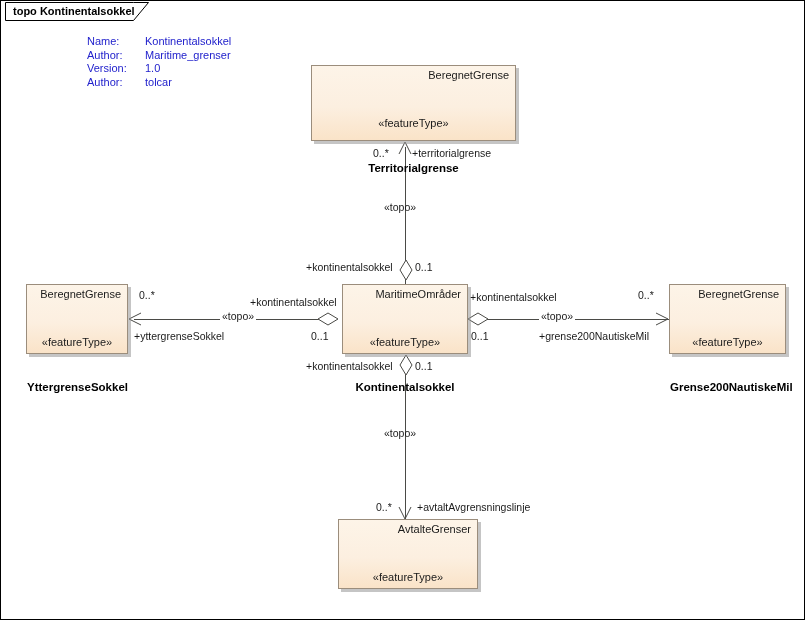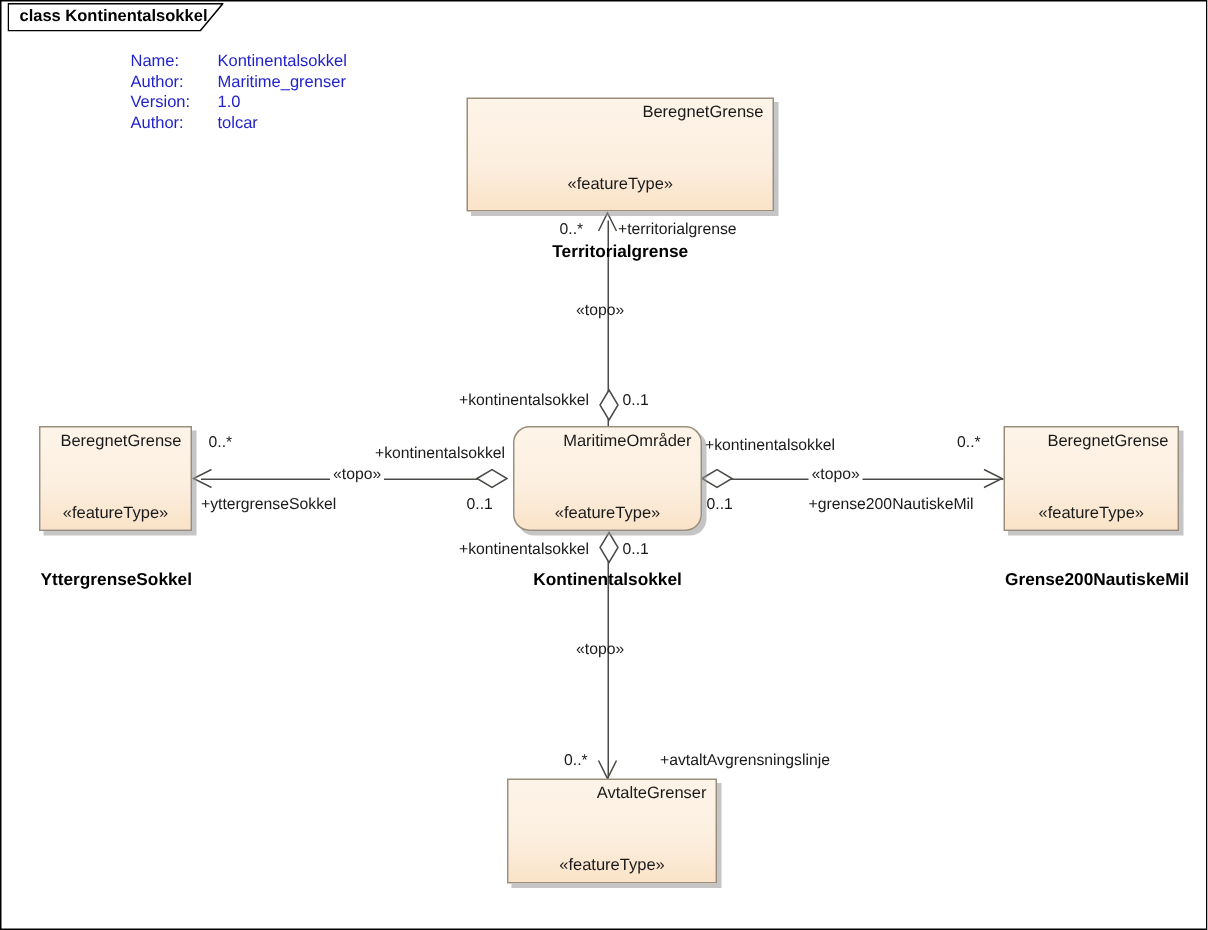--- a/index.html
+++ b/index.html
@@ -138,21 +138,21 @@
 </style>
 </head>
 <body>
 
 <div id="diagram-frame">
 
   <div id="title-tab">
     <svg class="tab-shape" width="144" height="19" viewBox="0 0 144 19">
       <path d="M0.5 18.5 L0.5 0.5 L128.5 0.5 L143.5 0.5 L128.5 18.5 Z" fill="#ffffff" stroke="#000000" stroke-width="1"></path>
     </svg>
-    <div class="tab-label">class Kontinentalsokkel</div>
+    <div class="tab-label">topo Kontinentalsokkel</div>
   </div>
 
   <div id="meta-block">
     <table>
       <tbody>
           <tr>
         <td class="meta-key">Name:</td>
         <td class="meta-val">Kontinentalsokkel</td>
       </tr>
       <tr>
@@ -214,39 +214,39 @@
   <svg class="marker" style="left:398px; top:353px;" width="14" height="22" viewBox="0 0 14 22">
     <polygon class="diamond" points="7,1 13,11 7,21 1,11"></polygon>
   </svg>
   <svg class="marker" style="left:396px; top:505px;" width="18" height="14" viewBox="0 0 18 14">
     <polyline points="2,1 8,13 14,1"></polyline>
   </svg>
   <div class="conn-label" style="left:305px; top:359px;">+kontinentalsokkel</div>
   <div class="conn-label" style="left:414px; top:359px;">0..1</div>
   <div class="conn-label stereo" style="left:383px; top:426px;">«topo»</div>
   <div class="conn-label" style="left:375px; top:500px;">0..*</div>
-  <div class="conn-label" style="left:439px; top:500px;">+avtaltAvgrensningslinje</div>
+  <div class="conn-label" style="left:416px; top:500px;">+avtaltAvgrensningslinje</div>
 
   <div class="uml-class" style="left:310px; top:64px; width:205px; height:76px;">
     <div class="pkg-name">BeregnetGrense</div>
     <div class="class-body">
       <div class="stereotype">«featureType»</div>
       <div class="class-name">Territorialgrense</div>
     </div>
   </div>
 
   <div class="uml-class" style="left:25px; top:283px; width:102px; height:70px;">
     <div class="pkg-name">BeregnetGrense</div>
     <div class="class-body">
       <div class="stereotype">«featureType»</div>
       <div class="class-name">YttergrenseSokkel</div>
     </div>
   </div>
 
-  <div class="uml-class" style="left:341px; top:283px; width:126px; height:70px;border-radius:11px;">
+  <div class="uml-class" style="left:341px; top:283px; width:126px; height:70px;">
     <div class="pkg-name">MaritimeOmråder</div>
     <div class="class-body">
       <div class="stereotype">«featureType»</div>
       <div class="class-name">Kontinentalsokkel</div>
     </div>
   </div>
 
   <div class="uml-class" style="left:668px; top:283px; width:117px; height:70px;">
     <div class="pkg-name">BeregnetGrense</div>
     <div class="class-body">

